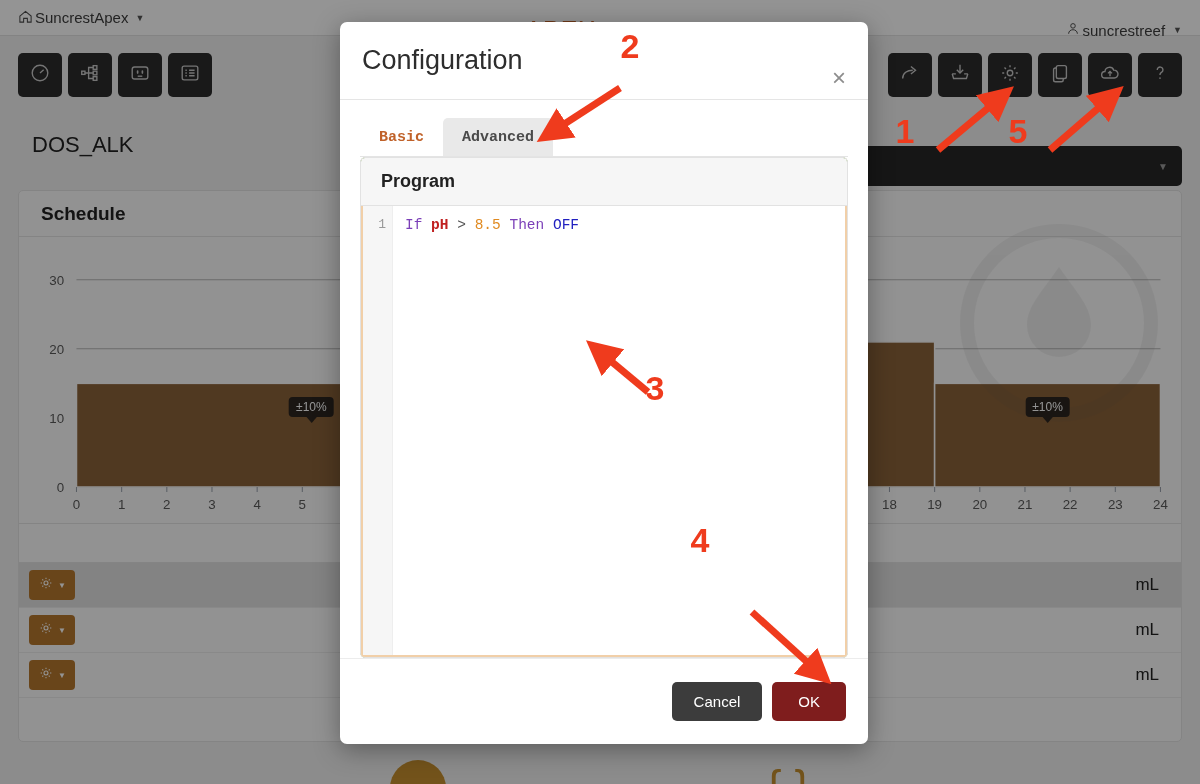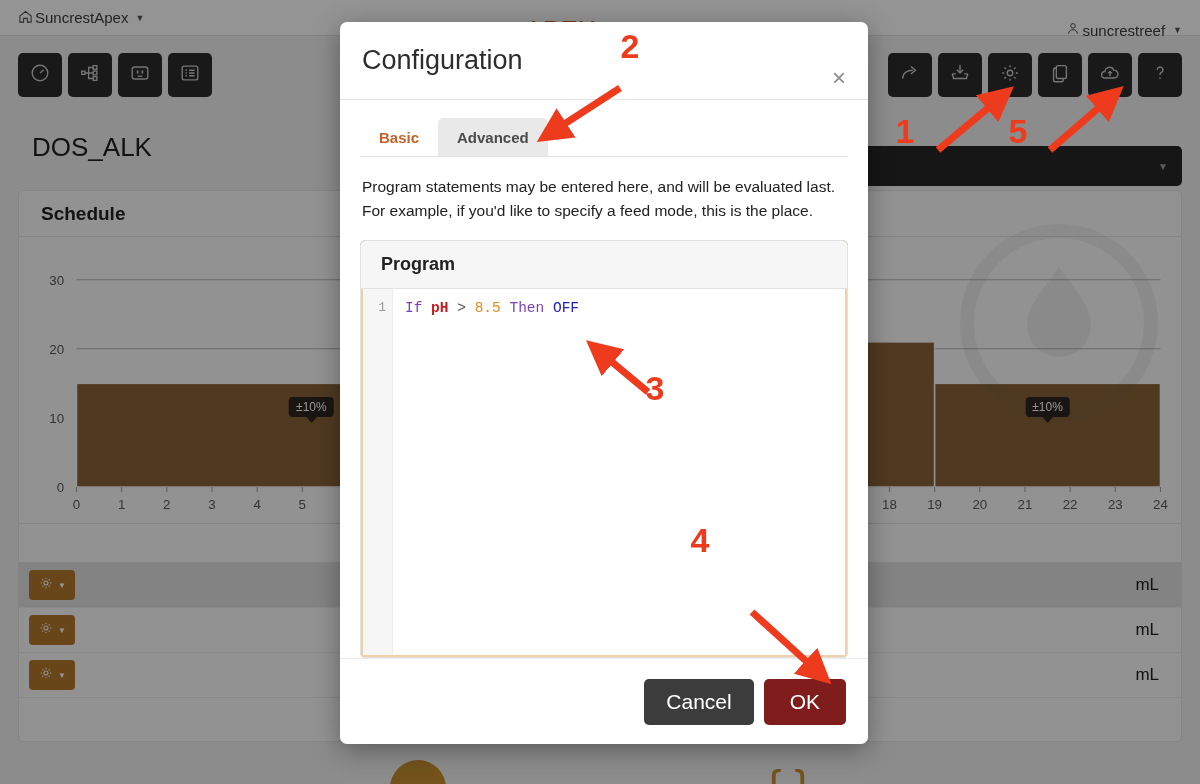--- a/index.html
+++ b/index.html
@@ -58,21 +58,21 @@
     background: #2b2b2b;
     display: flex; align-items: center; justify-content: center;
   }
   .tool-btn svg { stroke: #c9c9c9; fill: none; stroke-width: 1.5; }
 
   
   .content {
     position: absolute; top: 116px; left: 0; width: 1200px; bottom: 0;
     padding: 0 18px;
   }
-  .page-title { font-size: 26px; color: #222; padding: 16px 14px 10px 14px; }
+  .page-title { font-size: 22px; color: #222; padding: 16px 14px 10px 14px; }
 
   .dark-select {
     position: absolute; top: 30px; right: 18px;
     width: 440px; height: 40px; border-radius: 5px;
     background: #262626; color: #bdbdbd;
     display: flex; align-items: center; justify-content: space-between;
     padding: 0 14px; font-size: 15px;
   }
   .dark-select .caret { font-size: 10px; color: #9a9a9a; }
 
@@ -146,21 +146,21 @@
     height: 78px; flex: none; border-bottom: 1px solid #e5e5e5;
     display: flex; align-items: center; padding: 0 22px;
   }
   .modal-title { font-size: 27px; color: #2d2d2d; font-weight: normal; }
   .modal-close {
     position: absolute; right: 22px; top: 44px;
     font-size: 24px; color: #8d8d8d; line-height: 1; cursor: pointer;
   }
   .modal-body { flex: 1; padding: 18px 20px 0 20px; display: flex; flex-direction: column; min-height: 0; }
 
-  .tabs { display: flex; align-items: flex-start; border-bottom: 1px solid #e4e4e4; }
+  .tabs { display: flex; align-items: flex-start; border-bottom: 1px solid #e4e4e4; font-family: Liberation Mono, monospace; }
   .tab {
     padding: 10px 18px; font-size: 15px; font-weight: bold;
     border: 1px solid transparent; border-bottom: none;
     border-radius: 5px 5px 0 0; cursor: pointer;
   }
   .tab.inactive { color: #c0622a; }
   .tab.active { color: #4a4a4a; background: #e9e9e9; }
 
   .modal-desc {
     font-size: 15.5px; color: #222; line-height: 1.58;
@@ -198,21 +198,21 @@
   .k-var { color: #c02020; font-weight: bold; }
   .k-op  { color: #555555; }
   .k-num { color: #e08a20; }
   .k-val { color: #2020c0; }
 
   .modal-foot {
     height: 86px; flex: none; border-top: 1px solid #ececec;
     display: flex; align-items: center; justify-content: flex-end;
     gap: 10px; padding: 0 22px;
   }
-  .btn { border: none; border-radius: 5px; font-size: 21px; cursor: pointer; padding: 11px 22px; color: #fff; text-align: center; }
+  .btn { border: none; border-radius: 5px; font-size: 15px; cursor: pointer; padding: 11px 22px; color: #fff; text-align: center; }
   .btn-cancel { background: #3c3c3c; }
   .btn-ok { background: #7f1d1d; padding: 11px 26px; }
 
   
   #annot { position: absolute; inset: 0; z-index: 200; pointer-events: none; }
 </style>
 </head>
 <body>
 
 <div id="page-root">
@@ -499,21 +499,20 @@
     <div class="modal-title">Configuration</div>
     <div class="modal-close">×</div>
   </div>
 
   <div class="modal-body">
     <div class="tabs">
       <div class="tab inactive">Basic</div>
       <div class="tab active">Advanced</div>
     </div>
 
-    <div class="modal-desc">Program statements may be entered here, and will be evaluated last. For example, if you'd like to specify a feed mode, this is the place.</div>
 
     <div class="program-panel">
       <div class="program-head">Program</div>
       <div class="editor">
         <div class="gutter">1</div>
         <div class="code" id="code-line"><span class="k-kw">If</span> <span class="k-var">pH</span> <span class="k-op">&gt;</span> <span class="k-num">8.5</span> <span class="k-kw">Then</span> <span class="k-val">OFF</span></div>
       </div>
     </div>
   </div>
 

